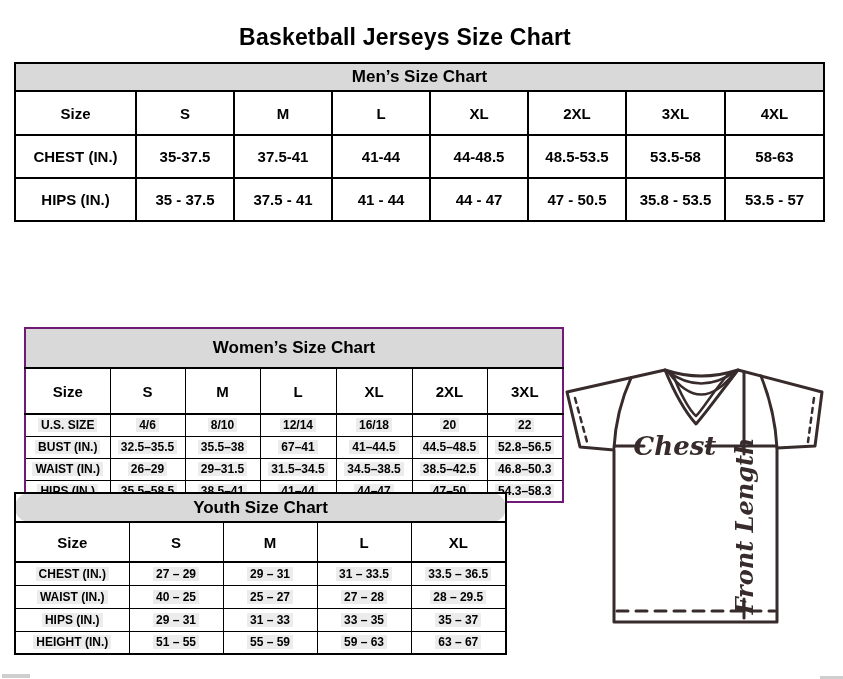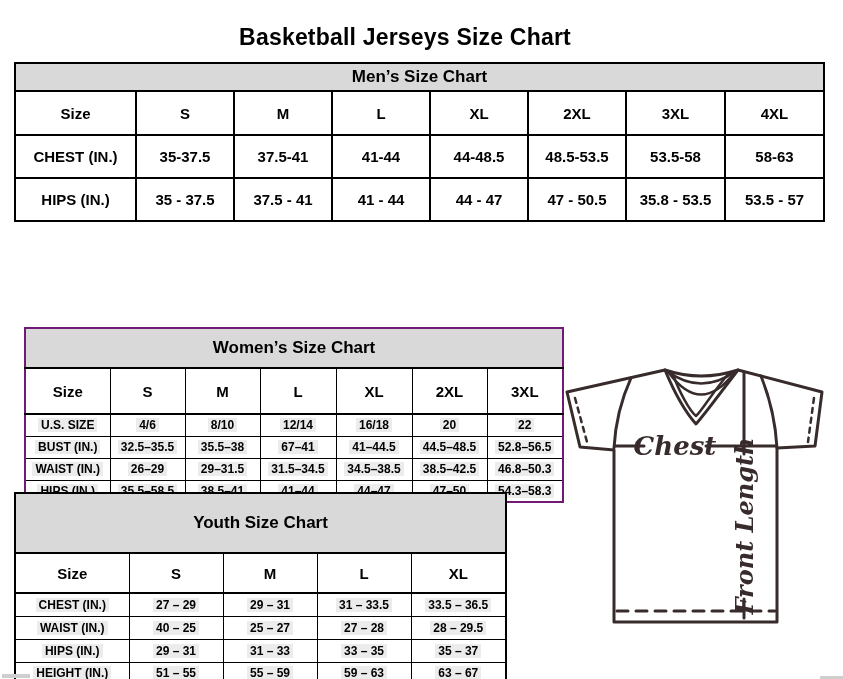--- a/index.html
+++ b/index.html
@@ -23,21 +23,21 @@
   
   .t-wom { left:24px; top:298px; width:538px; border:2px solid #701a75;margin-top:29px; }
   .t-wom td { border:1px solid #000; font-size:15px; }
   .t-wom .title-row td { background:#d9d9d9; height:40px; font-size:17px; border-bottom:2px solid #000; }
   .t-wom .size-row td { height:46px; border-bottom:2px solid #000; }
   .t-wom .data-row td { height:22px; font-size:12px; }
 
   
   .t-you { left:14px; top:492px; width:491px; border:2px solid #000; }
   .t-you td { border:1px solid #000; font-size:15px; }
-  .t-you .title-row td { background:#d9d9d9; height:60px; font-size:17px; border-bottom:2px solid #000; }
+  .t-you .title-row td { background:#d9d9d9; height:29px; font-size:17px; border-bottom:2px solid #000;border-radius:17px; }
   .t-you .size-row td { height:40px; border-bottom:2px solid #000; }
   .t-you .data-row td { height:23px; font-size:12px; }
 
   .hl { background:#ececec; padding:0 3px; }
 
   
   .jersey { left:563px; top:366px; width:272px; height:262px; }
   .jersey svg { display:block; width:100%; height:100%; }
   .diagram-text { font-family:"DejaVu Serif", serif; font-style:italic; font-weight:bold;
                   fill:#382b2b; }

